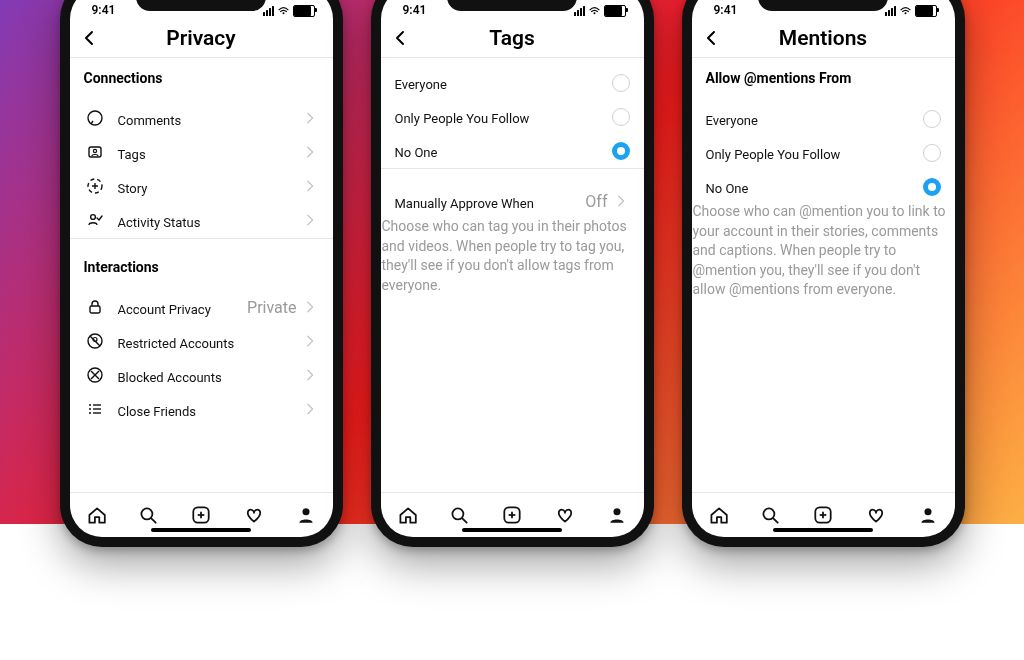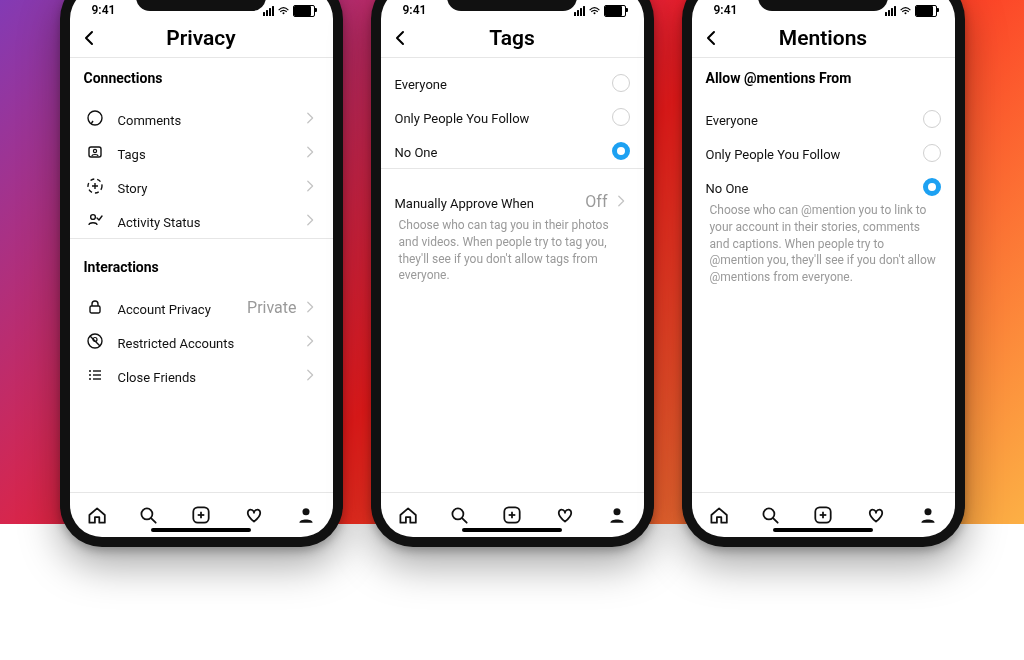--- a/index.html
+++ b/index.html
@@ -22,21 +22,21 @@
   .content{flex:1;overflow:hidden;}
   .sect{font-size:14px;font-weight:700;padding:12px 14px 8px;}
   .row{display:flex;align-items:flex-end;height:34px;padding:0 14px;position:relative;font-size:13px;color:#111;}
   .row .spacer{flex:1;}
   .row .icon{width:22px;display:flex;justify-content:center;margin-right:12px;color:#111;}
   .row .val{color:#9a9a9a;font-size:16px;margin-right:6px;}
   .chev{color:#c4c4c4;}
   .radio{width:18px;height:18px;border:1.5px solid #d0d0d0;border-radius:50%;box-sizing:border-box;}
   .radio.sel{border:5px solid #1da1f2;}
   .hr{height:1px;background:#e6e6e6;margin:8px 0;}
-  .help{font-size:12px;line-height:1.4;color:#9a9a9a;padding:6px 18px 0;}
+  .help{font-size:14px;line-height:1.4;color:#9a9a9a;padding:6px 1px 0;}
   .tabbar{height:44px;border-top:1px solid #e6e6e6;display:flex;justify-content:space-around;align-items:center;}
   .tabbar .tab{color:#111;}
   .home-ind{position:absolute;bottom:5px;left:50%;transform:translateX(-50%);width:100px;height:4px;background:#000;border-radius:3px;}
   svg{display:block;}
 </style>
 </head>
 <body>
 
 <svg width="0" height="0" style="position:absolute">
   <defs>
@@ -237,20 +237,34 @@
             <span class="spacer"></span>
           <span class="chev">
               <svg width="16" height="20" viewBox="0 0 20 20">
                 <use href="#i-chev-right"></use>
               </svg>
             </span>
         </div>
         <div class="row">
           <span class="icon">
               <svg width="20" height="20" viewBox="0 0 20 20">
+                <use href="#i-blocked"></use>
+              </svg>
+            </span>
+          <span>Blocked Accounts</span>
+            <span class="spacer"></span>
+          <span class="chev">
+              <svg width="16" height="20" viewBox="0 0 20 20">
+                <use href="#i-chev-right"></use>
+              </svg>
+            </span>
+        </div>
+        <div class="row">
+          <span class="icon">
+              <svg width="20" height="20" viewBox="0 0 20 20">
                 <use href="#i-list"></use>
               </svg>
             </span>
           <span>Close Friends</span>
             <span class="spacer"></span>
           <span class="chev">
               <svg width="16" height="20" viewBox="0 0 20 20">
                 <use href="#i-chev-right"></use>
               </svg>
             </span>

